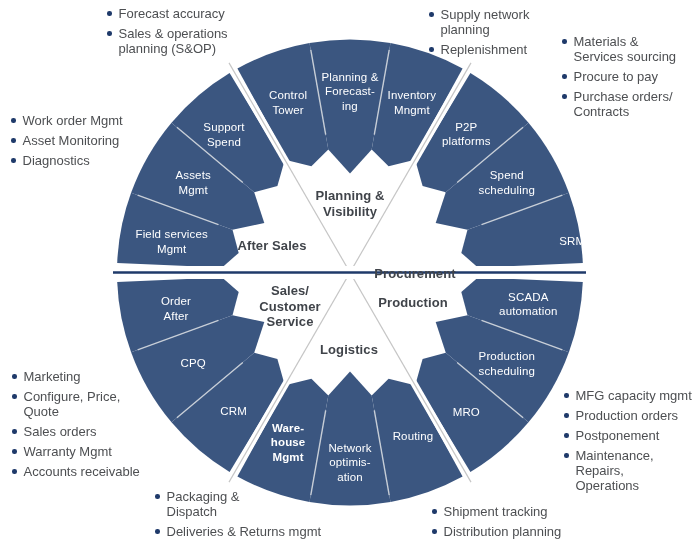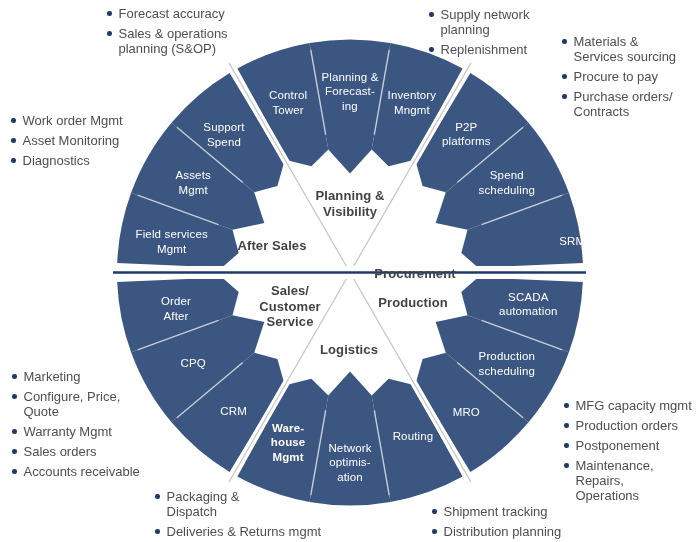--- a/index.html
+++ b/index.html
@@ -131,34 +131,34 @@
       </div>
       <div class="notes" style="left: 11px; top: 113px; color: rgb(77, 79, 82);">
         <div class="note-item"><span class="note-dot" style="background: rgb(31, 58, 106);"></span><span>Work order Mgmt</span></div>
         <div class="note-item"><span class="note-dot" style="background: rgb(31, 58, 106);"></span><span>Asset Monitoring</span></div>
         <div class="note-item"><span class="note-dot" style="background: rgb(31, 58, 106);"></span><span>Diagnostics</span></div>
       </div>
       <div class="notes" style="left: 12px; top: 369px; color: rgb(77, 79, 82);">
         <div class="note-item"><span class="note-dot" style="background: rgb(31, 58, 106);"></span><span>Marketing</span></div>
         <div class="note-item"><span class="note-dot" style="background: rgb(31, 58, 106);"></span><span>Configure, Price,
 Quote</span></div>
+        <div class="note-item"><span class="note-dot" style="background: rgb(31, 58, 106);"></span><span>Sales orders</span></div>
         <div class="note-item"><span class="note-dot" style="background: rgb(31, 58, 106);"></span><span>Warranty Mgmt</span></div>
-        <div class="note-item"><span class="note-dot" style="background: rgb(31, 58, 106);"></span><span>Sales orders</span></div>
         <div class="note-item"><span class="note-dot" style="background: rgb(31, 58, 106);"></span><span>Accounts receivable</span></div>
       </div>
       <div class="notes" style="left: 155px; top: 489px; color: rgb(77, 79, 82);">
         <div class="note-item"><span class="note-dot" style="background: rgb(31, 58, 106);"></span><span>Packaging &amp;
 Dispatch</span></div>
         <div class="note-item"><span class="note-dot" style="background: rgb(31, 58, 106);"></span><span>Deliveries &amp; Returns mgmt</span></div>
       </div>
       <div class="notes" style="left: 432px; top: 504px; color: rgb(77, 79, 82);">
         <div class="note-item"><span class="note-dot" style="background: rgb(31, 58, 106);"></span><span>Shipment tracking</span></div>
         <div class="note-item"><span class="note-dot" style="background: rgb(31, 58, 106);"></span><span>Distribution planning</span></div>
       </div>
-      <div class="notes" style="left: 564px; top: 398px; color: rgb(77, 79, 82);">
+      <div class="notes" style="left: 564px; top: 388px; color: rgb(77, 79, 82);">
         <div class="note-item"><span class="note-dot" style="background: rgb(31, 58, 106);"></span><span>MFG capacity mgmt</span></div>
         <div class="note-item"><span class="note-dot" style="background: rgb(31, 58, 106);"></span><span>Production orders</span></div>
         <div class="note-item"><span class="note-dot" style="background: rgb(31, 58, 106);"></span><span>Postponement</span></div>
         <div class="note-item"><span class="note-dot" style="background: rgb(31, 58, 106);"></span><span>Maintenance,
 Repairs,
 Operations</span></div>
       </div>
     </div>
 </div>
 

